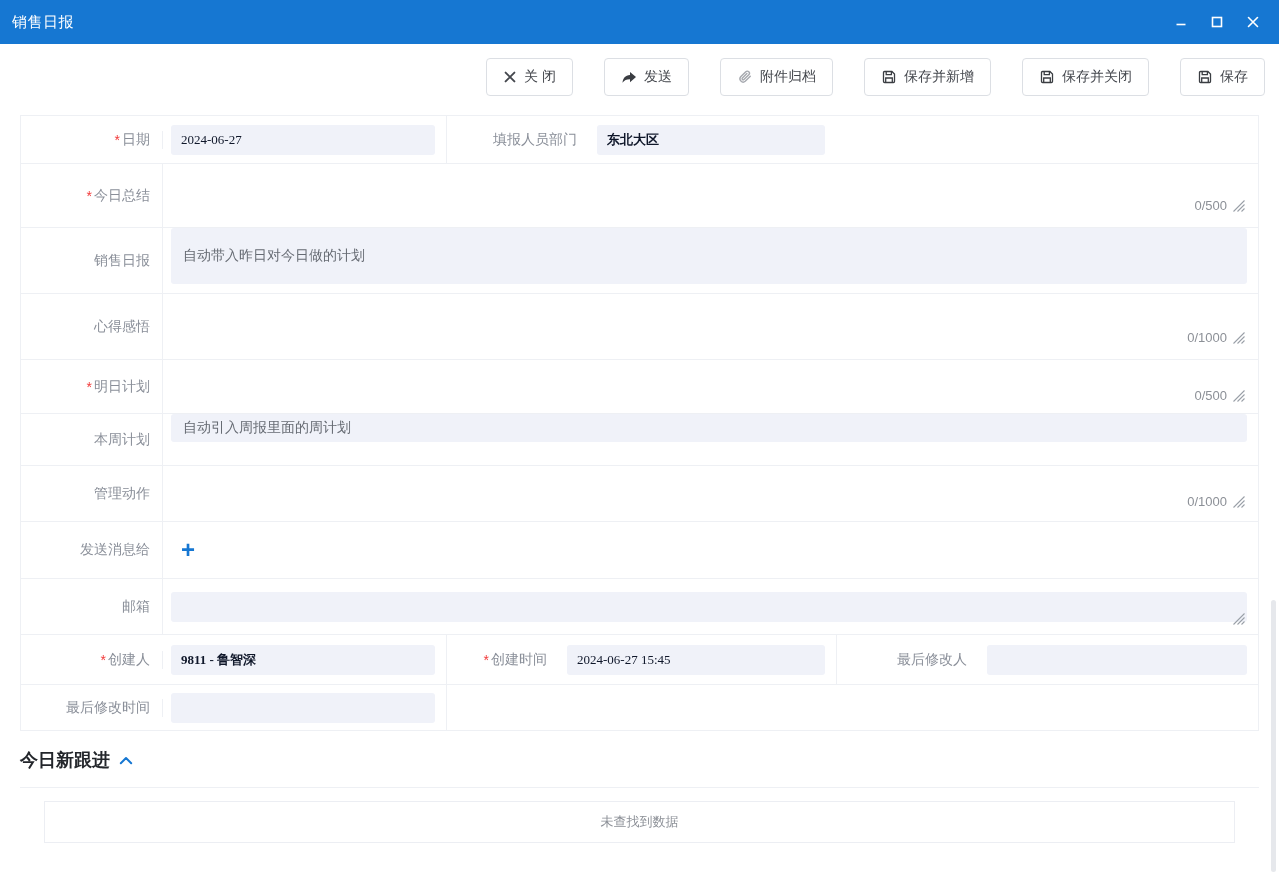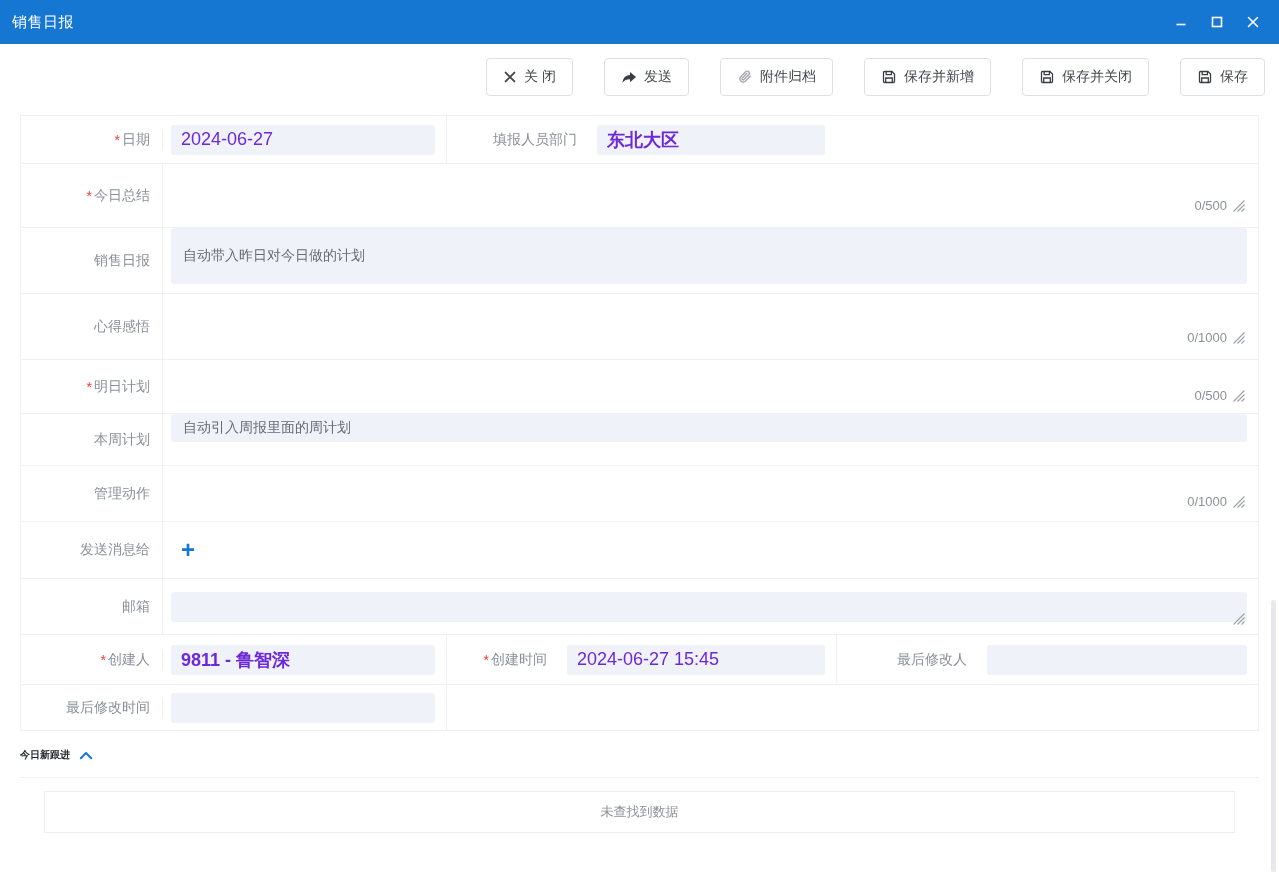--- a/index.html
+++ b/index.html
@@ -24,21 +24,21 @@
   .flabel { color:#8a8f99; font-size:14px; flex:none; display:flex; align-items:center; justify-content:flex-end; padding-right:12px; }
   .w142 { width:142px; } .w112 { width:112px; }
   .br { border-right:1px solid #eef0f4; }
   .req { color:#f23a3a; margin-right:2px; }
 
   .r-fields { display:grid; grid-template-columns:425px 390px 1fr; align-items:stretch; }
   .cell { display:flex; align-items:center; min-width:0; }
   .bl { border-left:1px solid #eef0f4; }
   .fval { flex:1; padding:0 11px 0 8px; min-width:0; }
   .inp { width:100%; height:30px; background:#f0f2f9; border:none; border-radius:3px; padding:0 10px;
-         font-size:18px; color:#6d28d9; font-family:Liberation Sans, sans-serif; outline:none; }
+         font-size:13px; color:#0f172a; font-family:Liberation Serif, serif; outline:none; }
   .inp.bold { font-weight:700; }
 
   .r-flex { display:flex; align-items:stretch; }
   .tfield { flex:1; position:relative; min-width:0; }
   .ta { width:100%; height:100%; border:none; resize:none; background:transparent; outline:none;
         font-family:inherit; font-size:14px; color:#16181d; padding:8px 10px; }
   .cnt { position:absolute; right:13px; bottom:14px; display:flex; align-items:center; gap:5px; color:#8c9097; font-size:13px; }
 
   .rocell { flex:1; display:flex; min-width:0; padding:0 11px 0 8px; }
   .robox { background:#f0f2f9; border-radius:3px; color:#666b73; font-size:14px; padding:0 12px;
@@ -46,21 +46,21 @@
   .h56 { height:56px; } .h28 { height:28px; }
 
   .plusbtn { color:#1677d2; font-size:24px; font-weight:600; line-height:20px; margin-left:18px; cursor:pointer; user-select:none; }
 
   .email-inp { width:calc(100% - 19px); margin:13px 11px 0 8px; height:30px; background:#f0f2f9; border:none;
                border-radius:3px; padding:0 10px; font-size:14px; color:#16181d; font-family:inherit; outline:none; }
   .email-grip { position:absolute; right:13px; bottom:9px; }
 
   
   .sec { display:flex; align-items:center; gap:9px; padding:17px 0 15px 0; }
-  .sec-title { font-size:10px; font-weight:700; color:#23262b; }
+  .sec-title { font-size:18px; font-weight:700; color:#23262b; }
   .chev { cursor:pointer; display:flex; align-items:center; }
   .divider { height:1px; background:#eef0f4; }
   .ftable { margin:13px 24px 0 24px; border:1px solid #eceef3; }
   .thead { display:flex; background:#f5f6fa; height:36px; border-bottom:1px solid #e9ebf0; }
   .th { display:flex; align-items:center; justify-content:center; font-size:13px; color:#6f747d;
         border-right:1px solid #e9ebf0; min-width:0; }
   .th:last-child { border-right:none; }
   .c0{width:9.1%;} .c1{width:14.8%;} .c2{width:14.6%;} .c3{width:14.5%;} .c4{width:9.3%;} .c5{width:12.1%;} .c6{width:14.8%;} .c7{width:10.8%;}
   .tempty { height:40px; display:flex; align-items:center; justify-content:center; color:#8c9097; font-size:13px; }
 

